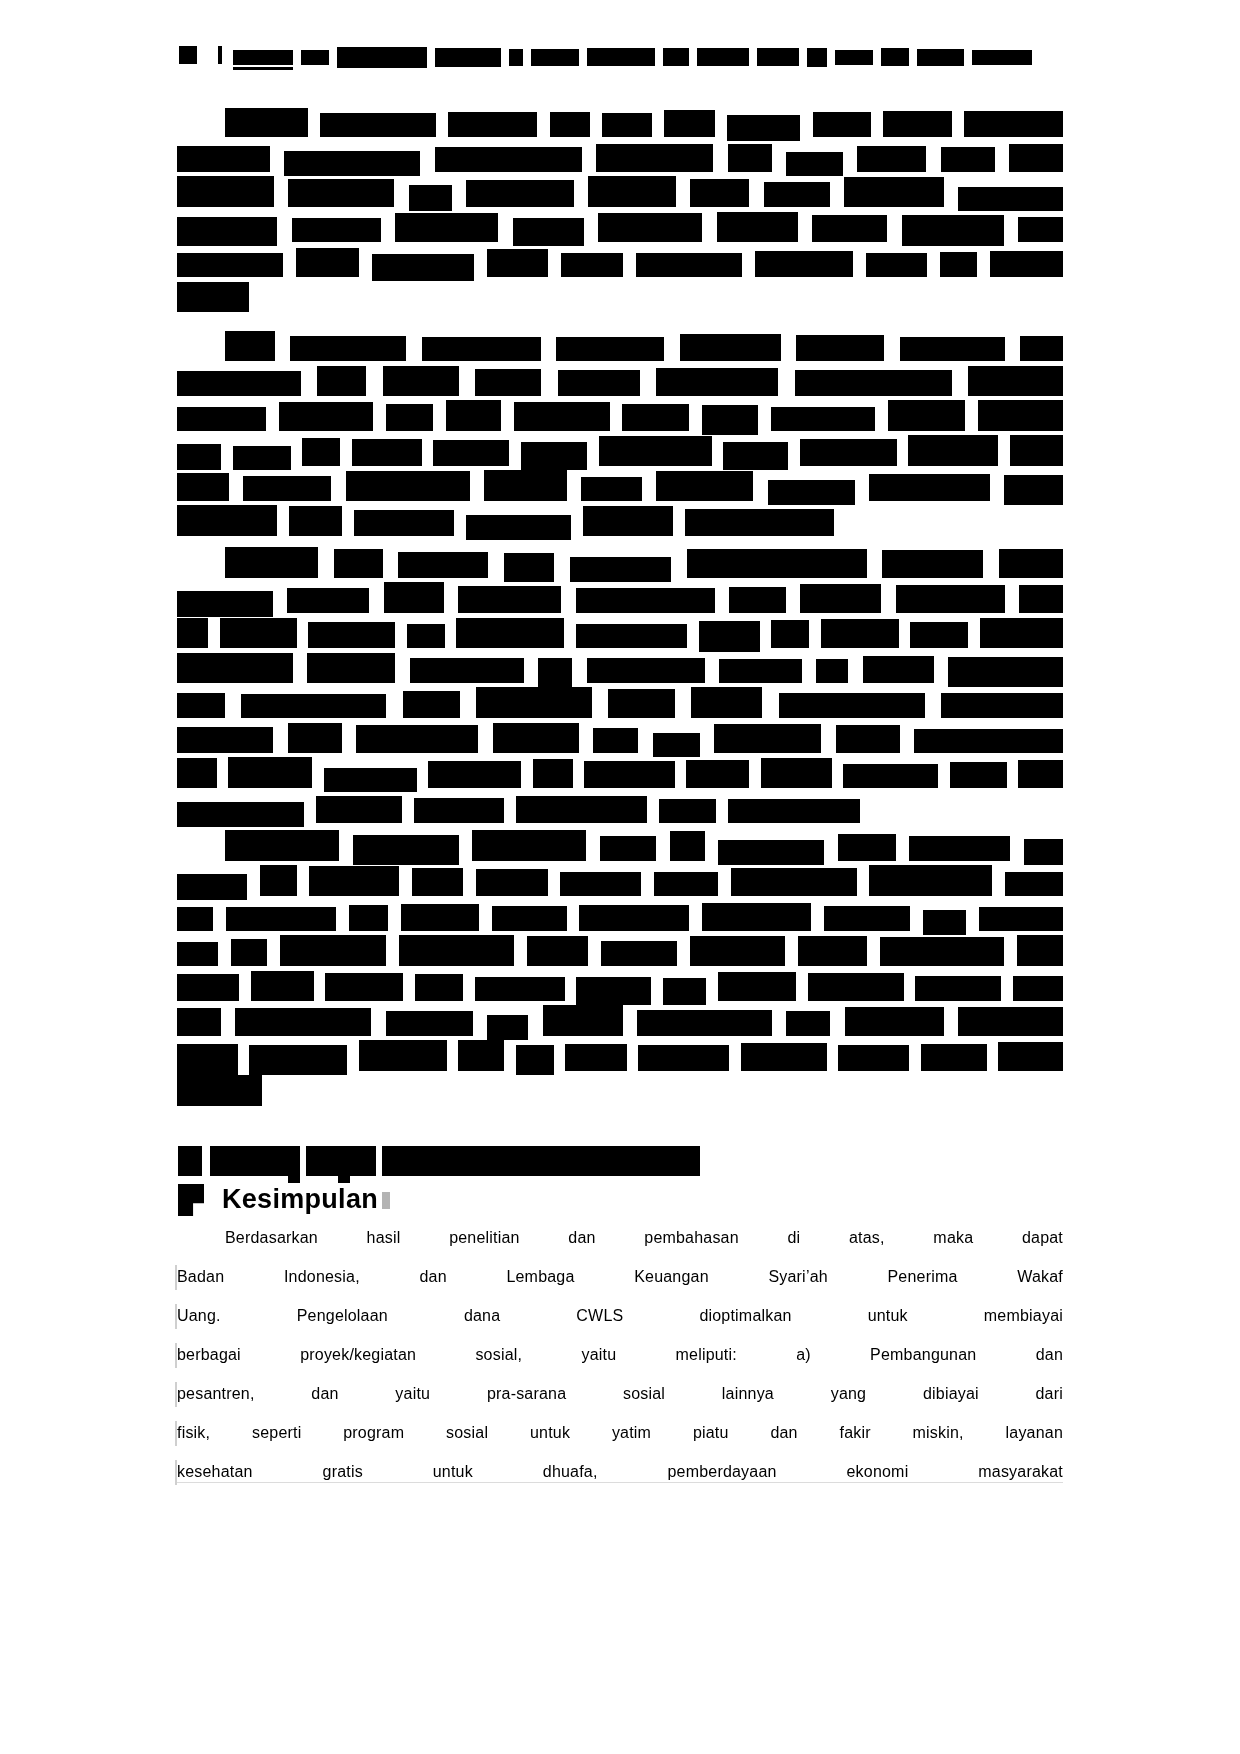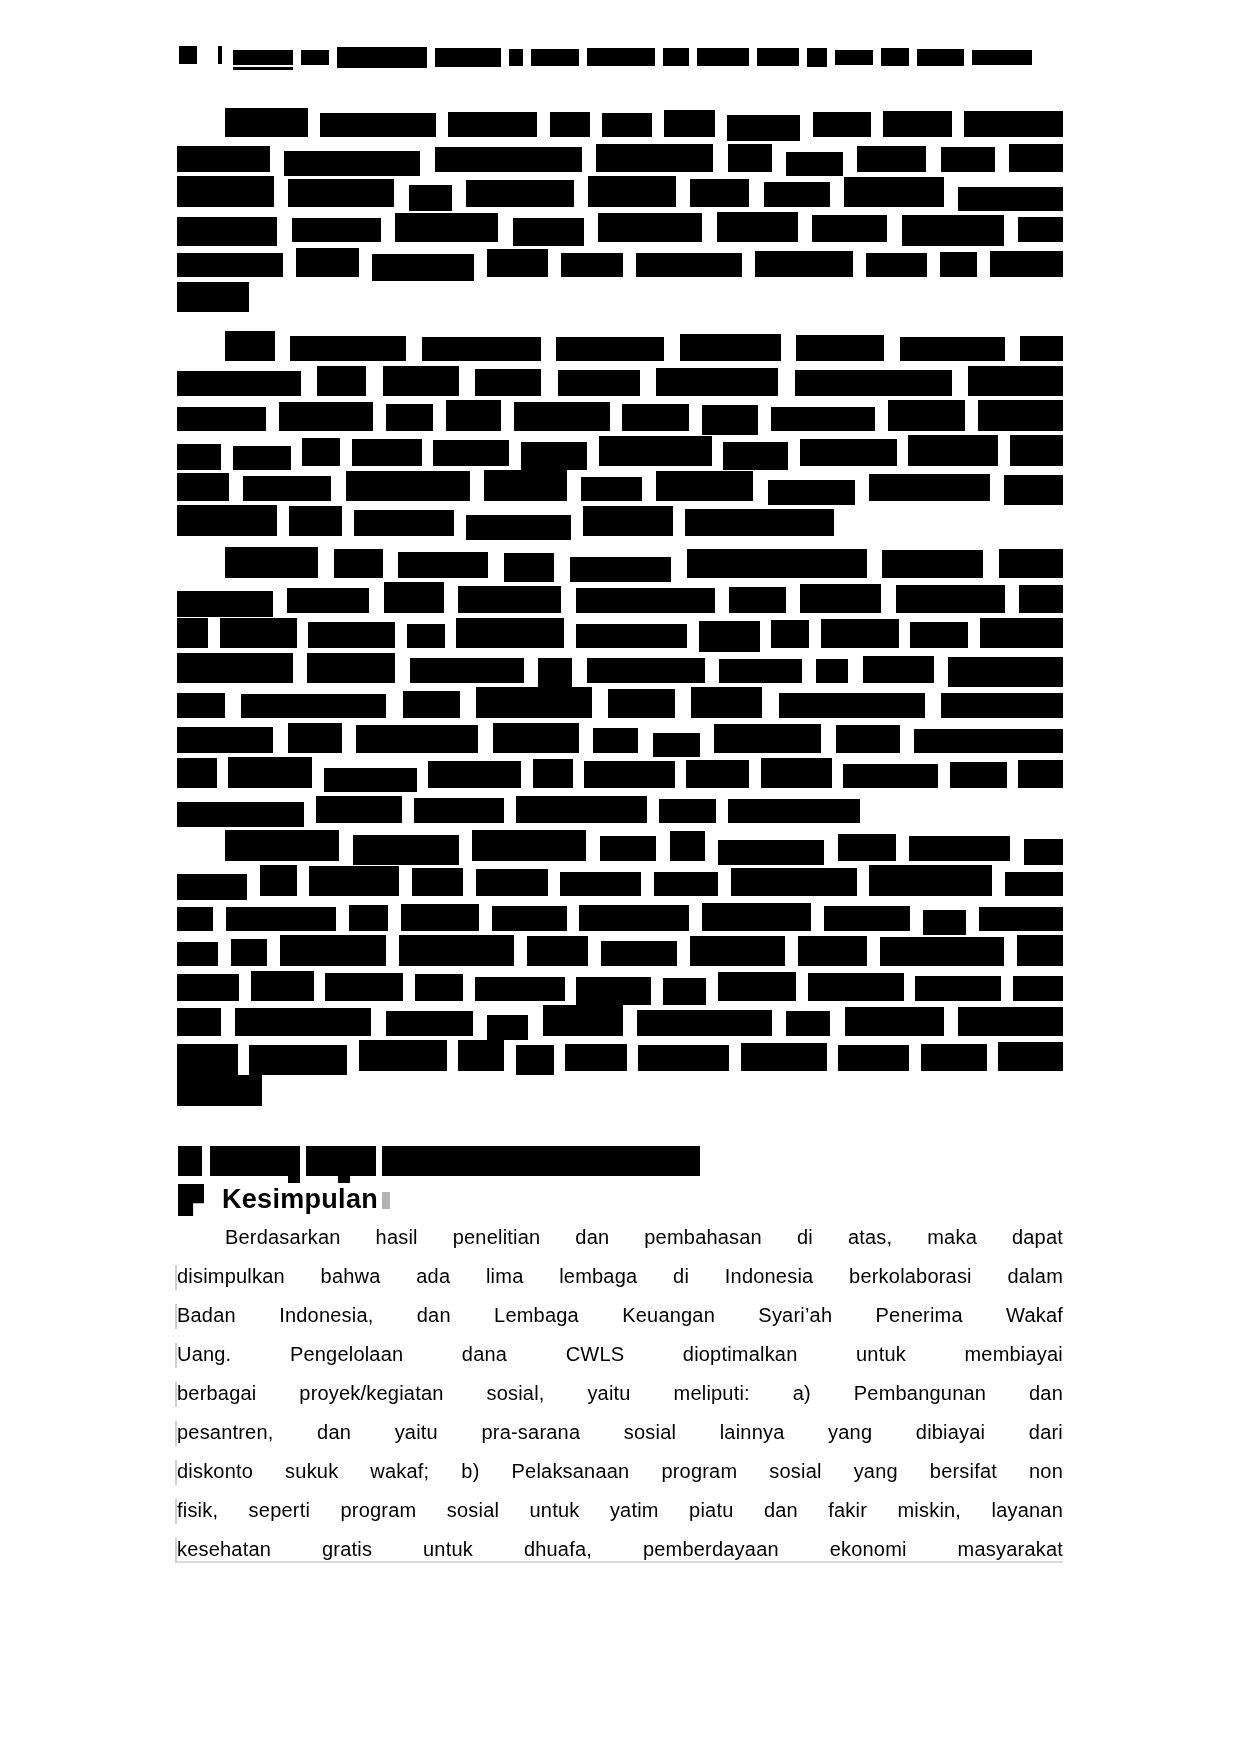--- a/index.html
+++ b/index.html
@@ -41,21 +41,21 @@
     letter-spacing:0.3px;line-height:34px;
   }
   .pmark{
     width:8px;height:17px;background:#b3b3b3;
     margin-left:4px;margin-top:10px;flex:0 0 auto;
   }
   
   .para{position:absolute;color:#000;}
   .pline{
     height:39px;line-height:39px;
-    font-size:20px;letter-spacing:0.2px;
+    font-size:16px;letter-spacing:0.2px;
     text-align:justify;
     text-align-last:justify;
     position:relative;
     white-space:nowrap;
   }
   .pline.indent{padding-left:48px;}
   .pline:not(.indent)::before{
     content:"";position:absolute;left:-2px;top:8px;
     width:2px;height:25px;background:#cfcfcf;
   }
@@ -402,23 +402,21 @@
     </div>
 
   <div id="sub-heading" class="sub-wrap" style="left: 178px; top: 1182px;">
     <div class="bullet"></div>
     <div class="sub-title">Kesimpulan</div>
     <div class="pmark"></div>
   </div>
 
   <div id="conclusion-para" class="para" style="left: 177px; top: 1218px; width: 886px;">
       <div class="pline indent">Berdasarkan hasil penelitian dan pembahasan di atas, maka dapat</div>
-      <div class="pline">disimpulkan bahwa ada lima lembaga di Indonesia berkolaborasi dalam</div>
       <div class="pline">Badan Indonesia, dan Lembaga Keuangan Syari’ah Penerima Wakaf</div>
       <div class="pline">Uang. Pengelolaan dana CWLS dioptimalkan untuk membiayai</div>
       <div class="pline">berbagai proyek/kegiatan sosial, yaitu meliputi: a) Pembangunan dan</div>
       <div class="pline">pesantren, dan yaitu pra-sarana sosial lainnya yang dibiayai dari</div>
-      <div class="pline">diskonto sukuk wakaf; b) Pelaksanaan program sosial yang bersifat non</div>
       <div class="pline">fisik, seperti program sosial untuk yatim piatu dan fakir miskin, layanan</div>
       <div class="pline artifact-underline">kesehatan gratis untuk dhuafa, pemberdayaan ekonomi masyarakat</div>
     </div>
 
 </div>
 
 </body></html>

